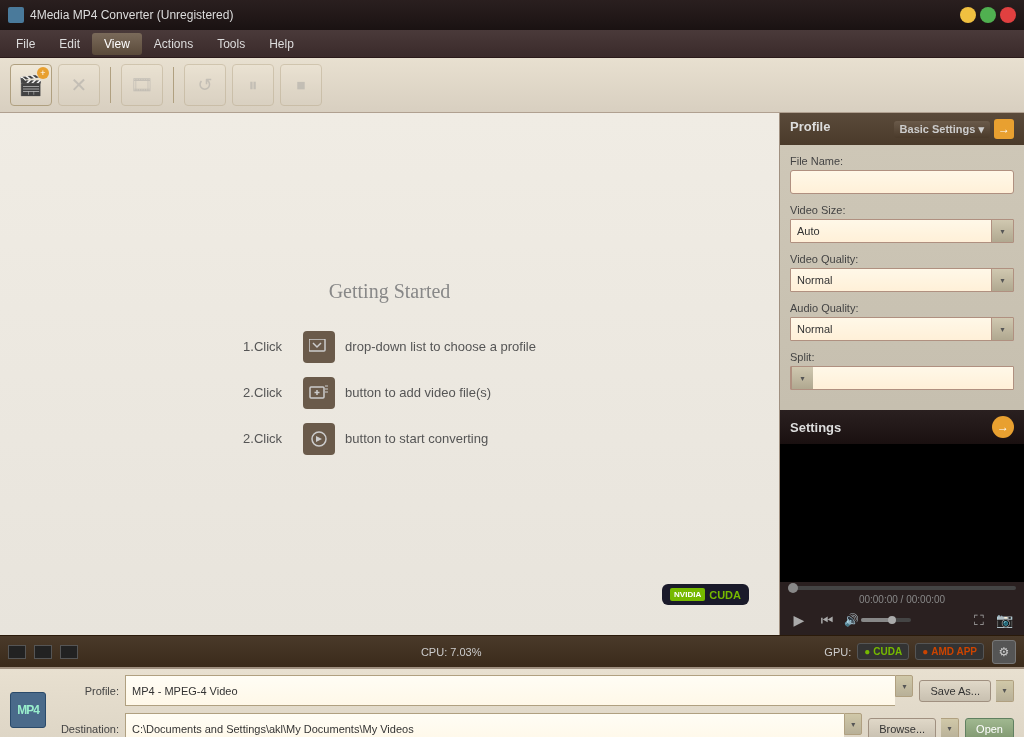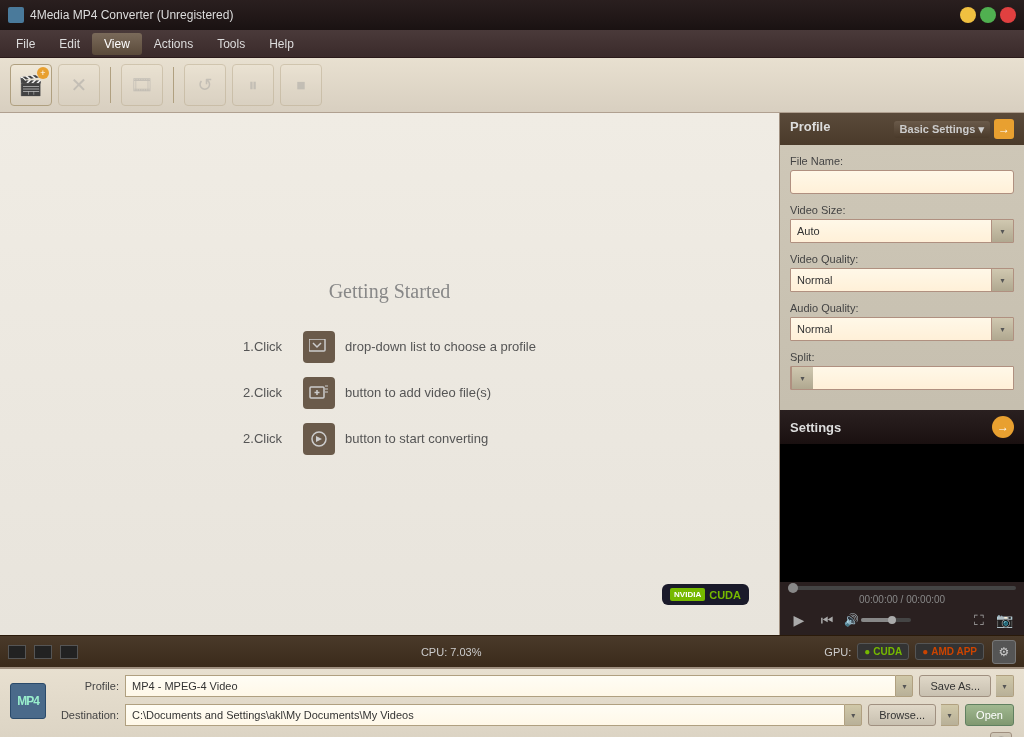--- a/index.html
+++ b/index.html
@@ -342,21 +342,21 @@
       display: flex; align-items: center; justify-content: center;
       color: white; font-size: 18px; flex-shrink: 0;
     }
     .bottom-fields { flex: 1; display: flex; flex-direction: column; gap: 7px; }
     .field-row { display: flex; align-items: center; gap: 6px; }
     .field-label { min-width: 65px; font-size: 11px; color: #444; text-align: right; }
     .field-input-wrap {
       flex: 1; display: flex;
     }
     .field-input {
-      flex: 1; height: 22px;
+      flex: 1; height: 31px;
       background: linear-gradient(to bottom, #fffdf5, #fff8e8);
       border: 1px solid #b0a080; border-right: none;
       padding: 0 6px; font-size: 11px; color: #333;
     }
     .field-arrow {
       width: 18px; height: 22px;
       background: linear-gradient(to bottom, #d0c8a8, #b8b098);
       border: 1px solid #b0a080;
       display: flex; align-items: center; justify-content: center;
       cursor: pointer; font-size: 8px; color: #555; border-radius: 0 2px 2px 0;

